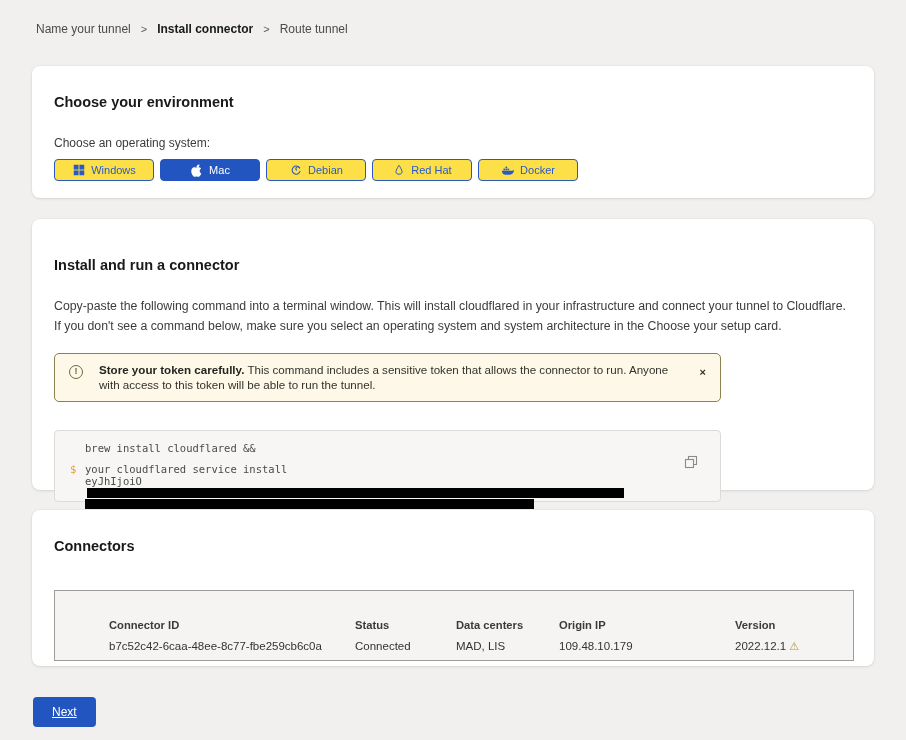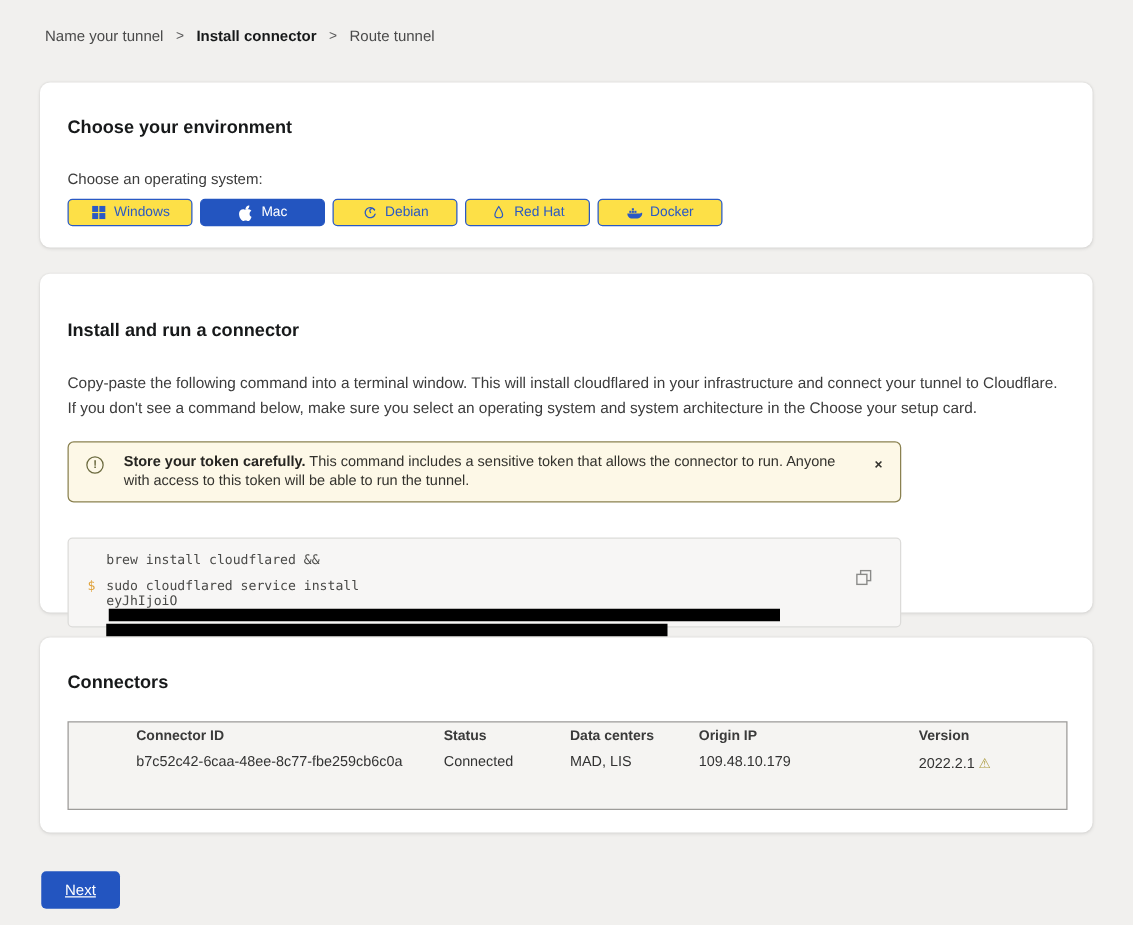--- a/index.html
+++ b/index.html
@@ -79,23 +79,23 @@
   .redact { display: inline-block; height: 10px; background: #000; vertical-align: middle; }
   .redact.r1 { width: 537px; margin-left: 2px; }
   .redact.r2 { width: 449px; }
   .copy-btn {
     position: absolute; top: 24px; right: 22px; width: 14px; height: 14px;
     background: transparent; border: none; cursor: pointer; padding: 0;
   }
 
   
   .connectors-table {
-    margin-top: 23px; width: 800px; height: 71px;
+    margin-top: 36px; width: 800px; height: 71px;
     background: #f5f4f2; border: 1px solid #9d9c9a; 
-    padding: 5px 0 0 54px;
+    padding: 28px 0 0 54px;
   }
   .t-row { display: flex; }
   .t-row.values { margin-top: 9px; }
   .t-cell { flex: 0 0 auto; font-size: 11.2px; }
   .t-cell.c0 { width: 246px; }
   .t-cell.c1 { width: 101px; }
   .t-cell.c2 { width: 103px; }
   .t-cell.c3 { width: 176px; }
   .t-cell.c4 { width: 110px; }
   .t-row.headers .t-cell { font-weight: 700; color: #3a3a3a; }
@@ -197,21 +197,21 @@
     <button class="warning-close">×</button>
   </div>
 
   <div class="code-block">
     <div class="code-line first">
       <span class="code-gutter"></span>
       <span>brew install cloudflared &amp;&amp;</span>
     </div>
     <div class="code-line">
       <span class="code-gutter">$</span>
-      <span>sudo cloudflared service install</span>
+      <span>your cloudflared service install</span>
     </div>
     <div class="code-line">
       <span class="code-gutter"></span>
       <span><span>eyJhIjoiO</span><span class="redact r1"></span></span>
     </div>
     <div class="code-line">
       <span class="code-gutter"></span>
       <span class="redact r2"></span>
     </div>
     <button class="copy-btn" title="">
@@ -232,18 +232,18 @@
       <span class="t-cell c1">Status</span>
       <span class="t-cell c2">Data centers</span>
       <span class="t-cell c3">Origin IP</span>
       <span class="t-cell c4">Version</span>
     </div>
     <div class="t-row values">
       <span class="t-cell c0">b7c52c42-6caa-48ee-8c77-fbe259cb6c0a</span>
       <span class="t-cell c1 status-connected">Connected</span>
       <span class="t-cell c2">MAD, LIS</span>
       <span class="t-cell c3">109.48.10.179</span>
-      <span class="t-cell c4"><span>2022.2.1</span><span class="version-warning-icon">⚠</span></span>
+      <span class="t-cell c4"><span>2022.12.1</span><span class="version-warning-icon">⚠</span></span>
     </div>
   </div>
 </section>
 
 <button class="next-btn">Next</button>
 
 </body></html>

